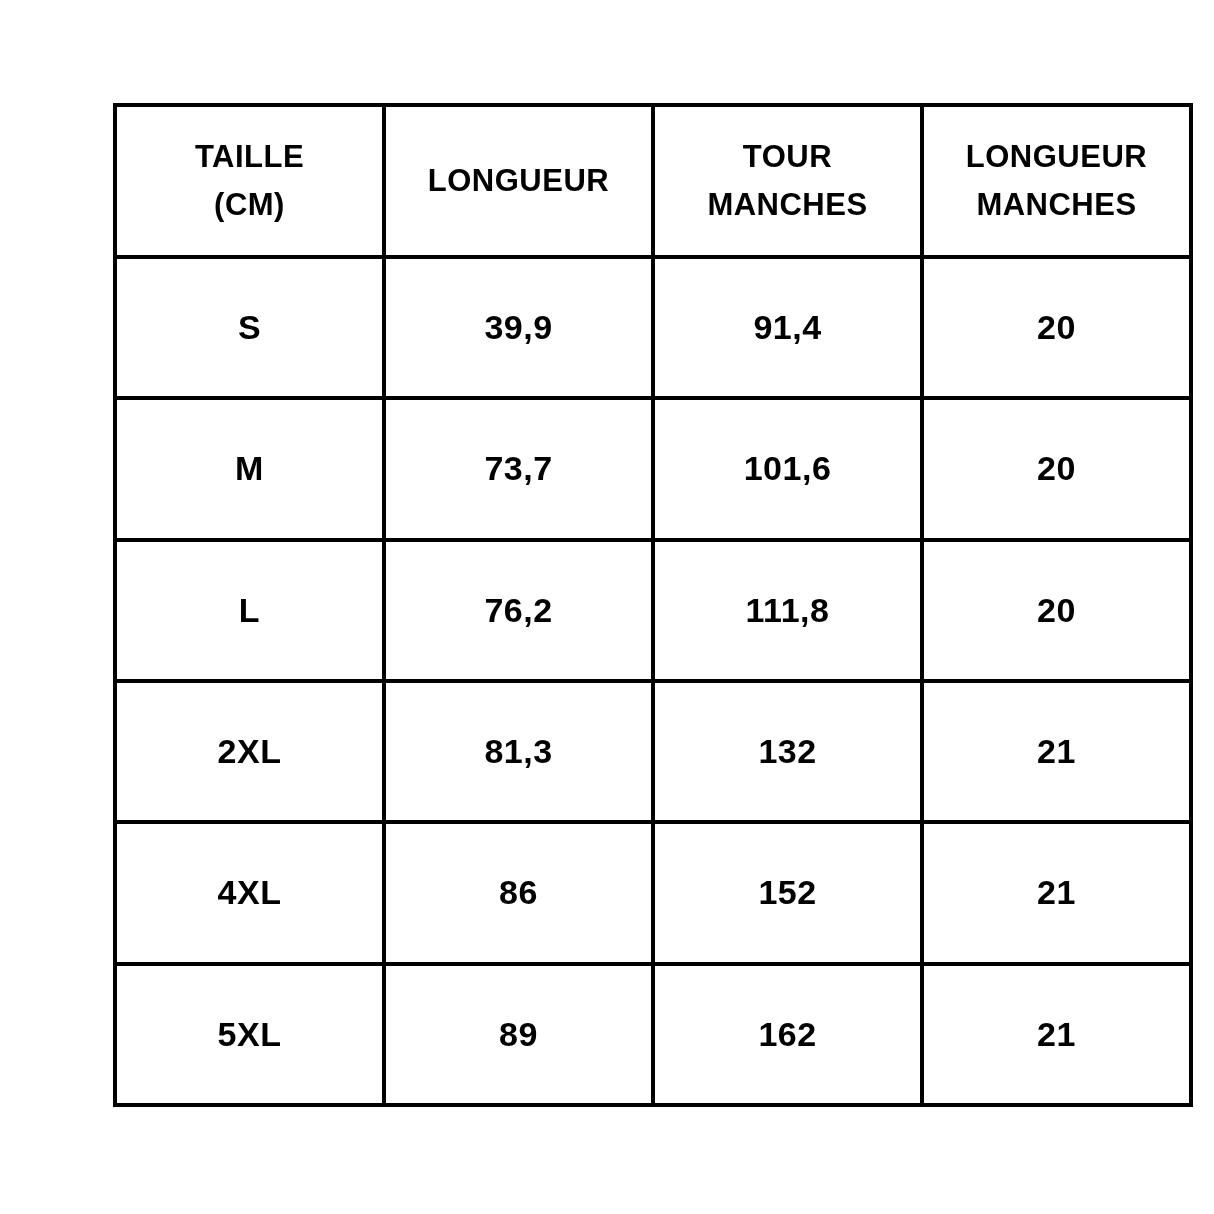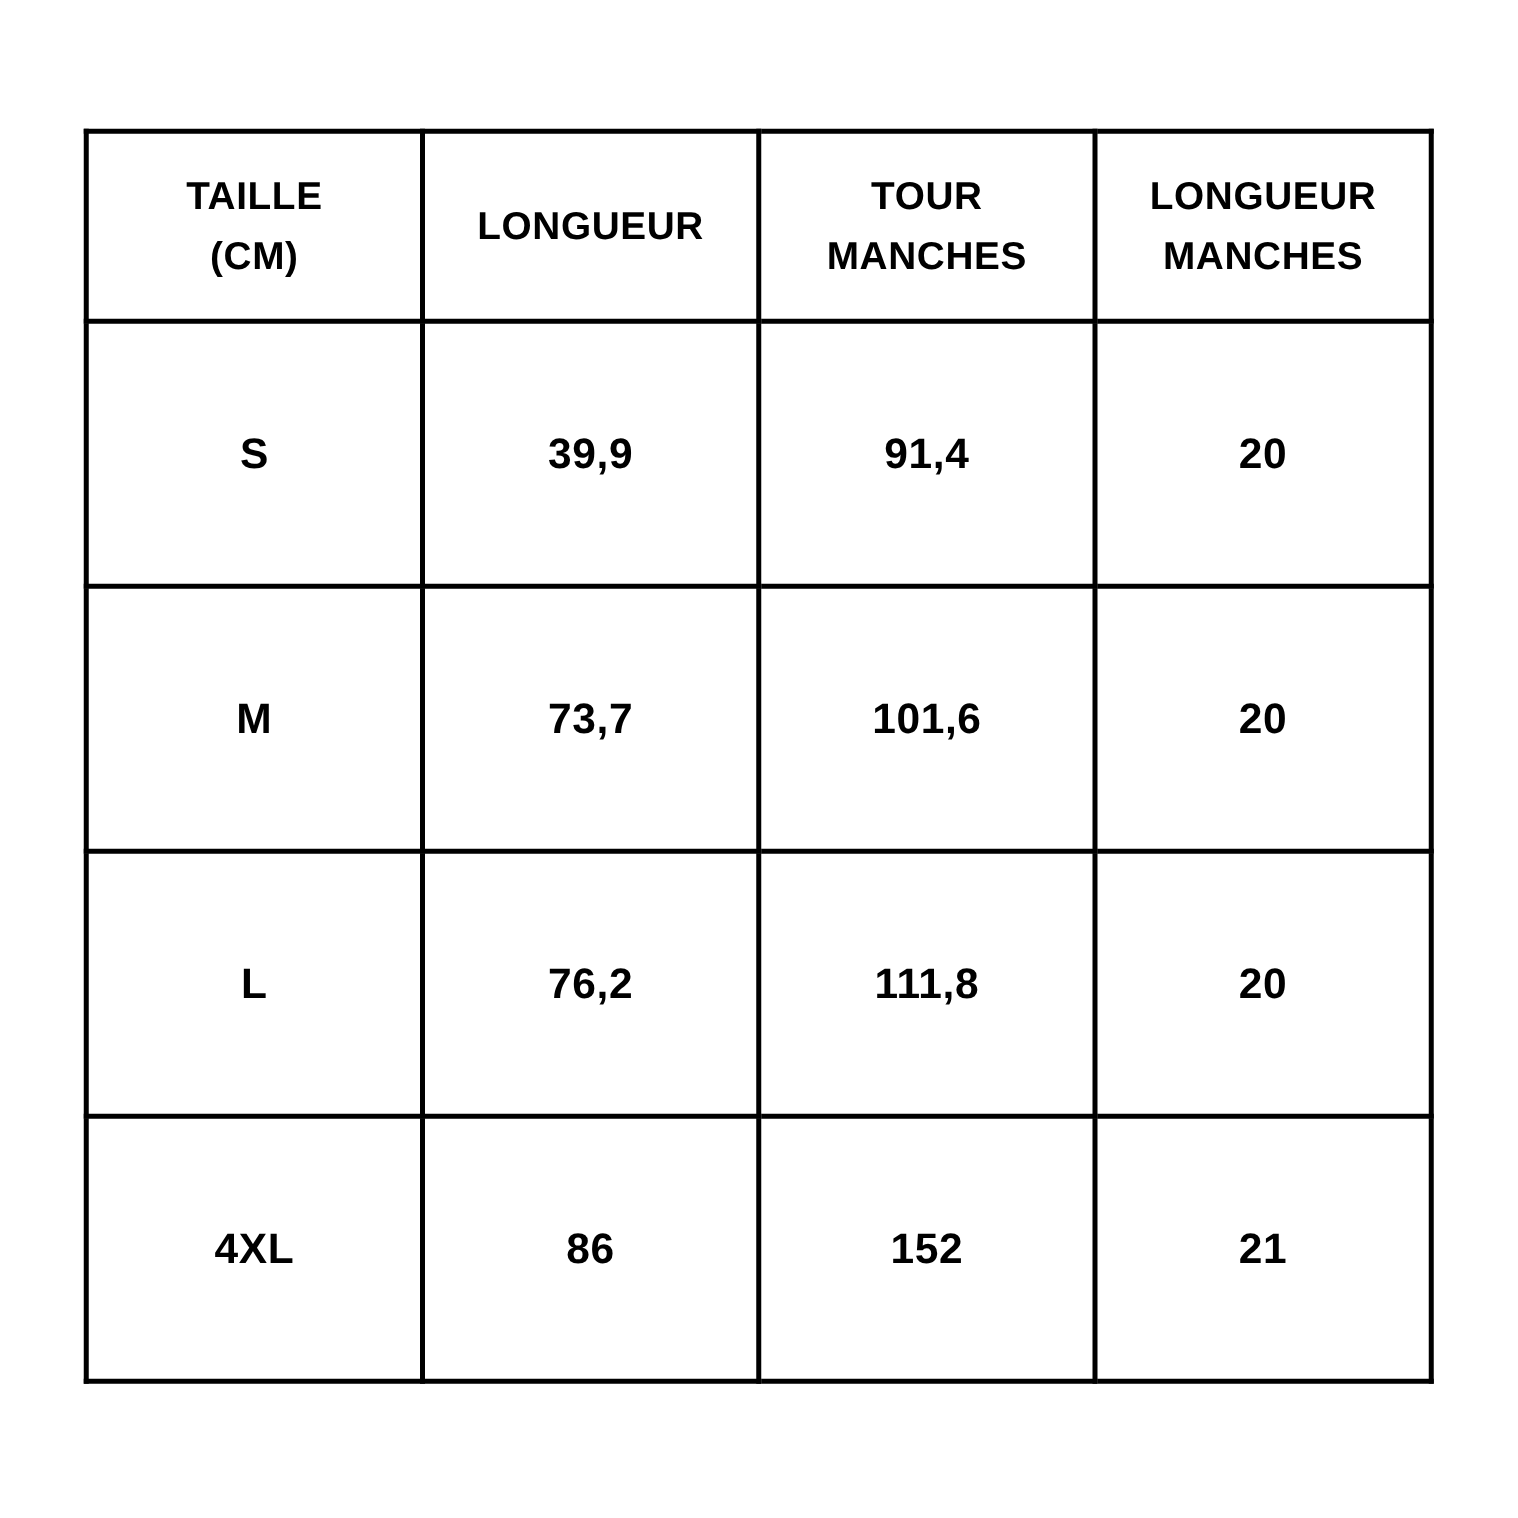--- a/index.html
+++ b/index.html
@@ -16,20 +16,21 @@
     width:1214px;
     height:1214px;
     font-family:"Liberation Sans", sans-serif;
     position:relative;
     overflow:hidden;
   }
   .sheet{
     position:absolute;
     inset:0;
     background:var(--bg);
+    margin-left:46px;
   }
   table.size-chart{
     position:absolute;
     left:67px;
     top:103px;
     width:1080px;
     height:1004px;
     border-collapse:collapse;
     table-layout:fixed;
     background:var(--bg);
@@ -90,20 +91,32 @@
           <td>101,6</td>
           <td>20</td>
         </tr>
         <tr>
           <td>L</td>
           <td>76,2</td>
           <td>111,8</td>
           <td>20</td>
         </tr>
         <tr>
+          <td>2XL</td>
+          <td>81,3</td>
+          <td>132</td>
+          <td>21</td>
+        </tr>
+        <tr>
           <td>4XL</td>
           <td>86</td>
           <td>152</td>
+          <td>21</td>
+        </tr>
+        <tr>
+          <td>5XL</td>
+          <td>89</td>
+          <td>162</td>
           <td>21</td>
         </tr>
       </tbody>
   </table>
 </div>
 
 </body></html>

